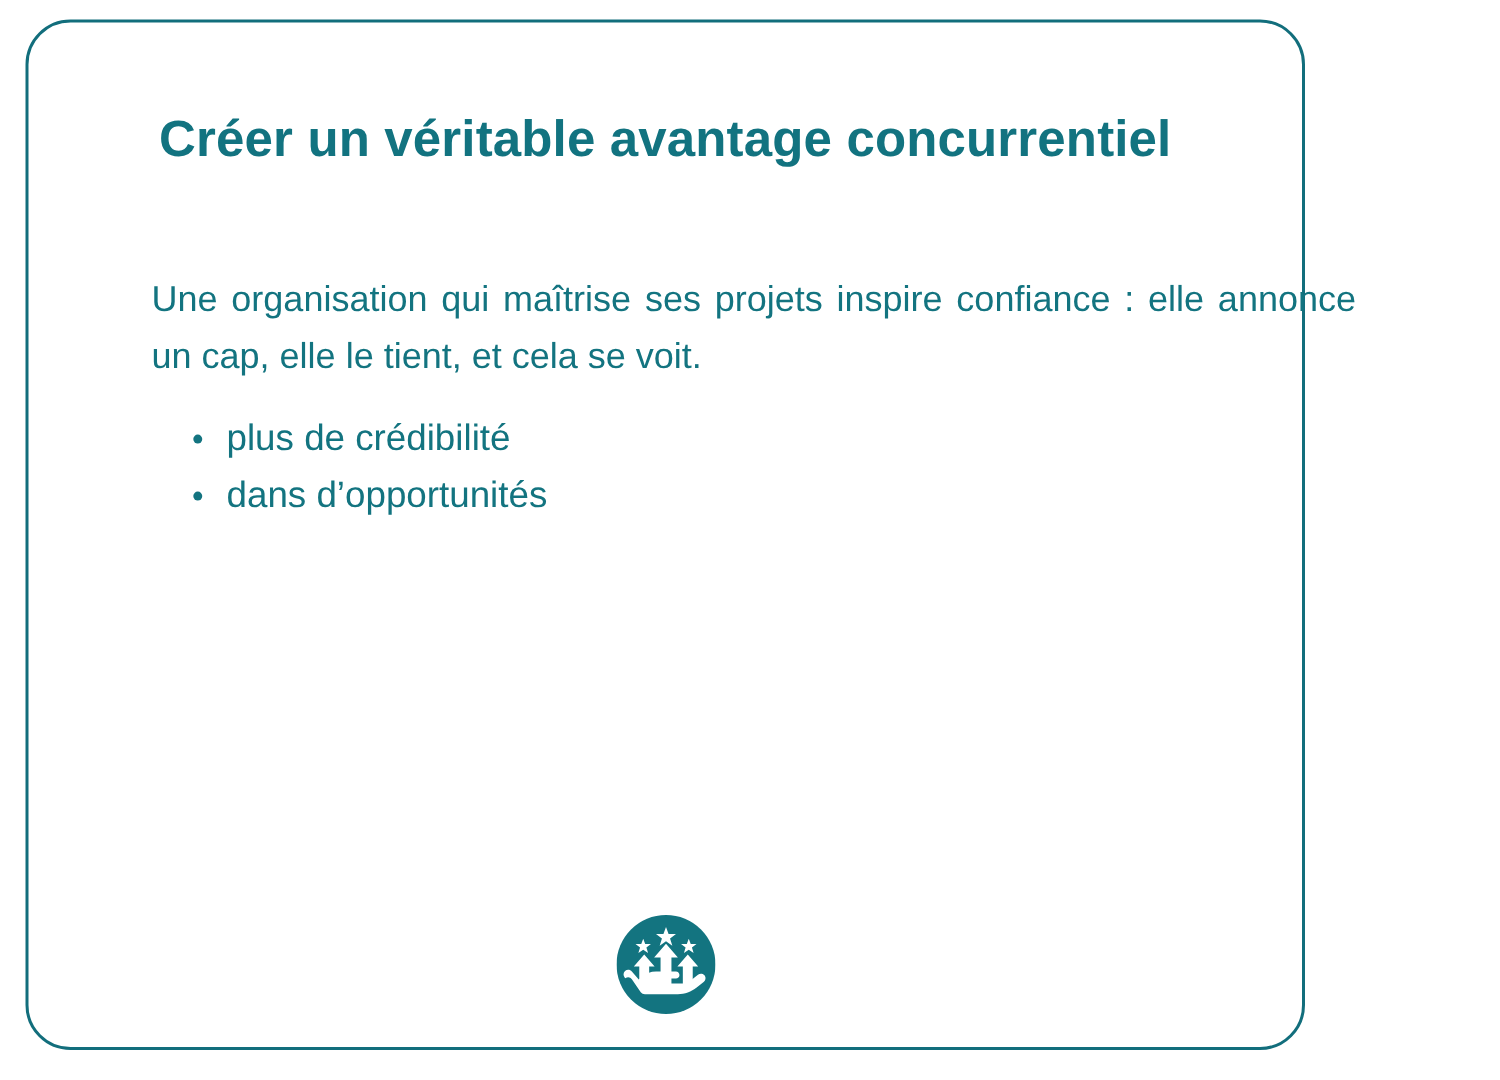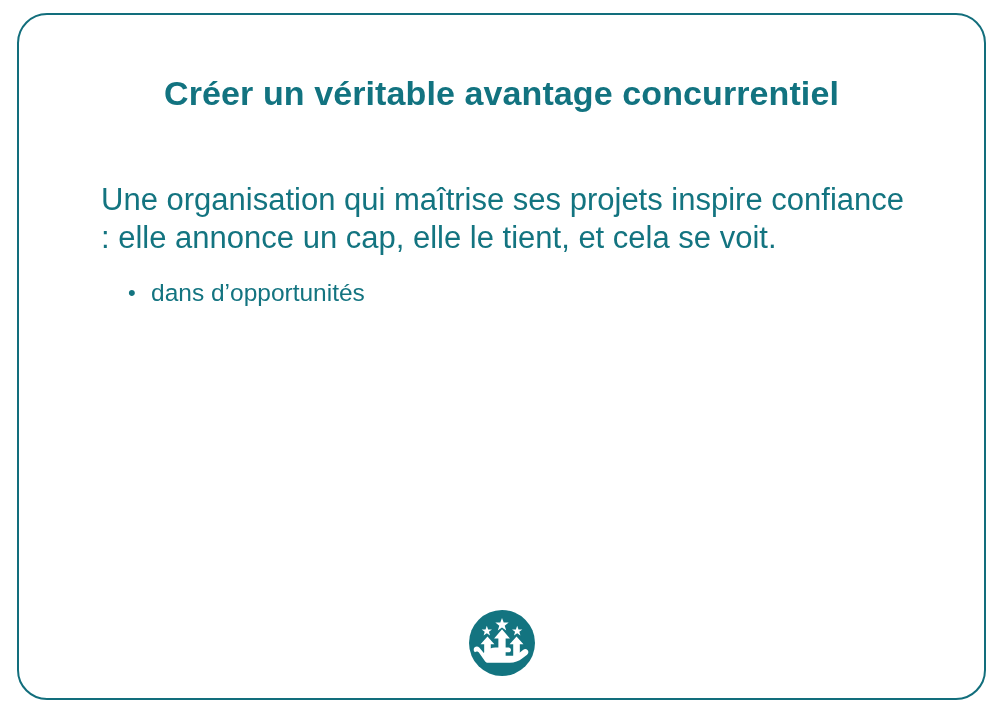--- a/index.html
+++ b/index.html
@@ -12,21 +12,21 @@
     height: 720px;
     overflow: hidden;
     font-family: "Liberation Sans", sans-serif;
     -webkit-font-smoothing: antialiased;
   }
 
   .slide {
     position: absolute;
     left: 17px;
     top: 13px;
-    width: 969px;
+    width: 853px;
     height: 687px;
     box-sizing: border-box;
     border: 2px solid #126e7c;
     border-radius: 30px;
     background: #ffffff;
   }
 
   .slide-title {
     position: absolute;
     left: 0;
@@ -41,21 +41,21 @@
   }
 
   .content {
     position: absolute;
     left: 82px;
     top: 166px;
     width: 803px;
   }
 
   .para {
-    font-size: 31px;
+    font-size: 24px;
     line-height: 38px;
     color: #137480;
     text-align: justify;
     text-justify: inter-word;
     margin: 0 0 17px 0;
   }
   .para.last {
     margin-bottom: 0;
   }
 
@@ -106,20 +106,21 @@
 
   <div class="slide-title">Créer un véritable avantage concurrentiel</div>
 
   <div class="content">
 
     <p class="para">Une organisation qui maîtrise ses projets inspire confiance : elle annonce un cap, elle le tient, et cela se voit.</p>
 
 
 
     <ul class="bullet-list">
+      <li class="bullet-item">plus de crédibilité</li>
       <li class="bullet-item">dans d’opportunités</li>
     </ul>
 
   </div>
 
   <div class="logo-wrap">
     <svg class="logo" viewBox="0 0 100 100">
       <circle cx="50" cy="50" r="50" fill="#137480"></circle>
 
       <polygon fill="#ffffff" points="50,12 52.6,19.1 60.1,19.1 54.1,23.7 56.4,31 50,26.6 43.6,31 45.9,23.7 39.9,19.1 47.4,19.1"></polygon>

